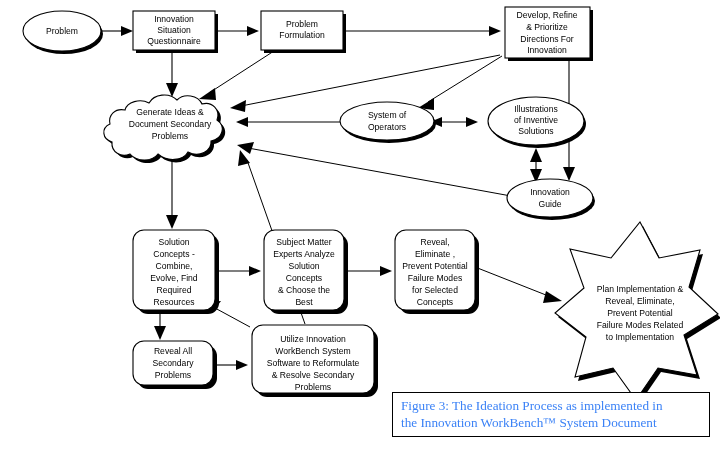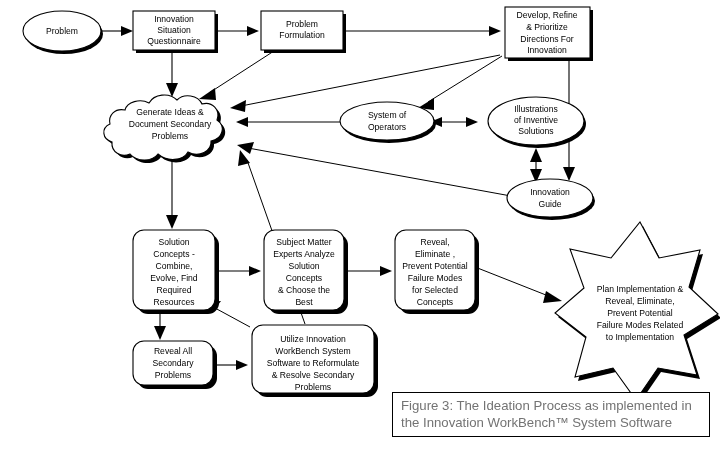--- a/index.html
+++ b/index.html
@@ -11,22 +11,22 @@
   .shadow{fill:#000000;stroke:none;}
   .conn{stroke:#000000;stroke-width:1.1;fill:none;}
   .conn-thin{stroke:#000000;stroke-width:1;fill:none;}
   .arrowhead{fill:#000000;stroke:none;}
   text.nodetext{font-family:"Liberation Sans", sans-serif;font-size:8.6px;
      fill:#000;text-anchor:middle;dominant-baseline:middle;}
   .caption-box{position:absolute;left:392px;top:392px;width:318px;height:45px;
      border:1px solid #000;box-sizing:border-box;background:#fff;
      display:flex;flex-direction:column;justify-content:center;
      padding:2px 6px 2px 8px;}
-  .caption-box div{font-family:Liberation Sans, sans-serif;font-size:13.2px;
-     color:#737373;line-height:1.28;white-space:nowrap;}
+  .caption-box div{font-family:Liberation Serif, serif;font-size:13.2px;
+     color:#3b82f6;line-height:1.28;white-space:nowrap;}
 </style>
 </head>
 <body>
 
 <div id="stage">
 
 <svg id="diagram" viewBox="0 0 720 449">
 
   <g>
 
@@ -237,16 +237,16 @@
     <text class="nodetext" x="640" y="302">Reveal, Eliminate,</text>
     <text class="nodetext" x="640" y="314">Prevent Potential</text>
     <text class="nodetext" x="640" y="326">Failure Modes Related</text>
     <text class="nodetext" x="640" y="338">to Implementation</text>
   </g>
 
 </svg>
 
 <div class="caption-box">
   <div>Figure 3: The Ideation Process as implemented in</div>
-  <div>the Innovation WorkBench™ System Software</div>
+  <div>the Innovation WorkBench™ System Document</div>
 </div>
 
 </div>
 
 </body></html>

